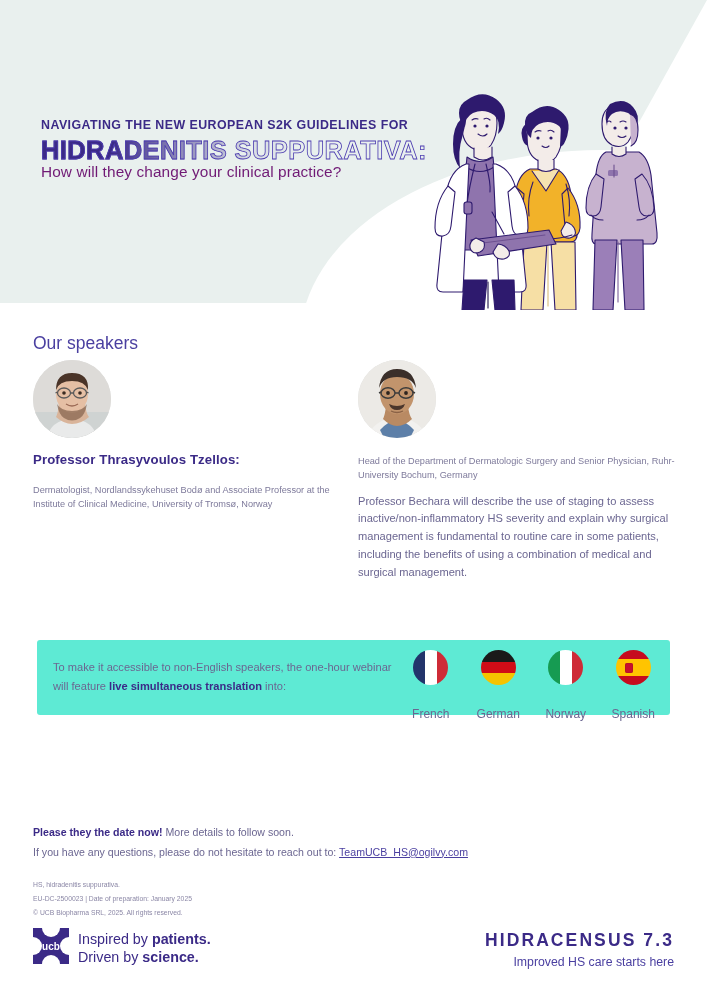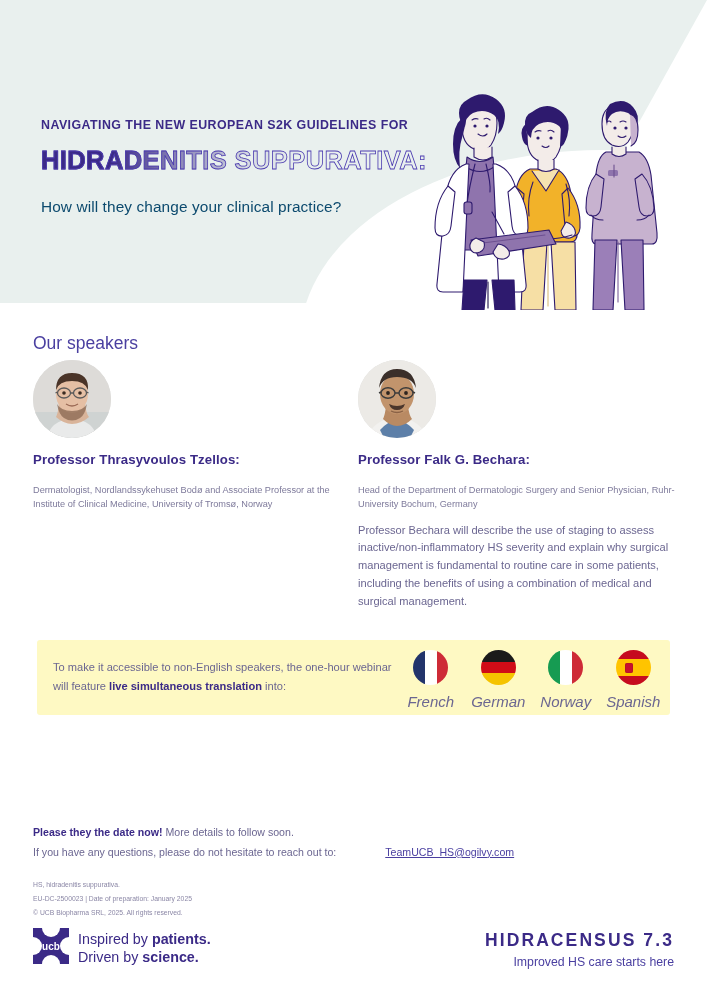--- a/index.html
+++ b/index.html
@@ -21,70 +21,70 @@
     background:#ffffff;
     clip-path:polygon(100% 0, 100% 100%, 18% 100%, 100% 0);}
   
   .hero-curve{position:absolute;left:300px;top:150px;width:520px;height:330px;
     background:#ffffff;border-radius:58% 0 0 0;}
   .hero-base{position:absolute;left:0;top:303px;width:707px;height:10px;background:#fff;}
 
   .headline{position:absolute;left:41px;top:118px;width:400px;z-index:6;}
   .kicker{font-size:12.4px;font-weight:bold;letter-spacing:0.45px;color:#3b2a87;line-height:1.25;}
   .bigword{
-    margin-top:13px;
+    margin-top:3px;
     font-size:25.5px;font-weight:bold;letter-spacing:0.4px;line-height:1.05;
     background:linear-gradient(95deg,#3b2a87 0%,#3b2a87 18%,rgba(59,42,135,0.55) 34%,rgba(59,42,135,0.10) 52%,rgba(59,42,135,0) 66%);
     -webkit-background-clip:text;background-clip:text;color:transparent;
     -webkit-text-stroke:0.8px #4b3bb0;
     white-space:nowrap;
   }
-  .subhead{margin-top:25px;font-size:15.4px;color:#0c4a6e;letter-spacing:0.1px;}
+  .subhead{margin-top:0;font-size:15.4px;color:#701a75;letter-spacing:0.1px;}
 
   
   .illo{position:absolute;left:420px;top:52px;width:270px;height:258px;z-index:5;}
 
   
   .speakers-title{position:absolute;left:33px;top:333px;font-size:17.5px;color:#4a3fa0;text-align:right;}
   .spk{position:absolute;top:360px;width:320px;}
   .spk.left{left:33px;}
   .spk.right{left:358px;}
   .avatar{width:78px;height:78px;border-radius:50%;overflow:hidden;position:relative;background:#dcdcda;}
   .avatar svg{display:block;}
   .spk-name{margin-top:14px;font-size:13.2px;font-weight:bold;color:#3b2a87;letter-spacing:0.1px;}
   .spk-role{margin-top:16px;font-size:9.2px;color:#7e7a9b;line-height:1.55;}
   .spk-desc{margin-top:10px;font-size:11.1px;color:#6b6691;line-height:1.62;}
 
   
-  .trans{position:absolute;left:37px;top:640px;width:633px;height:75px;background:#fef9c3;border-radius:3px;}
+  .trans{position:absolute;left:37px;top:640px;width:633px;height:75px;background:#5eead4;border-radius:3px;}
   .trans-text{position:absolute;left:16px;top:18px;width:345px;font-size:11.1px;color:#6b6691;line-height:1.72;}
   .trans-text b{color:#3b2a87;font-weight:bold;}
   .flags{position:absolute;left:360px;top:10px;width:270px;display:flex;justify-content:space-around;}
   .flag-item{width:56px;text-align:center;}
   .flag{width:35px;height:35px;border-radius:50%;overflow:hidden;margin:0 auto;position:relative;}
-  .flag-label{margin-top:8px;font-size:15px;color:#6b6691;font-style:italic;}
+  .flag-label{margin-top:22px;font-size:12px;color:#6b6691;}
   .fr{display:flex;}
   .fr i{display:block;height:100%;flex:1;}
   .de i,.it i{display:block;}
   .de{display:flex;flex-direction:column;}
   .de i{height:33.34%;}
   .it{display:flex;}
   .it i{flex:1;}
   .es{display:flex;flex-direction:column;position:relative;}
   .es i{display:block;}
   .es .e1{height:25%;background:#c60b1e;}
   .es .e2{height:50%;background:#ffc400;}
   .es .e3{height:25%;background:#c60b1e;}
   .es-crest{position:absolute;left:9px;top:13px;width:8px;height:10px;border-radius:2px;background:#c8102e;
     box-shadow:0 0 0 1px rgba(170,20,40,.6) inset;}
 
   
   .save{position:absolute;left:33px;top:823px;font-size:10.6px;color:#6b6691;line-height:1.85;}
   .save b{color:#3b2a87;font-weight:bold;}
-  .save a{color:#4a3fa0;text-decoration:underline;margin-left:46px;}
+  .save a{color:#4a3fa0;text-decoration:underline;}
   .legal{position:absolute;left:33px;top:878px;font-size:6.8px;color:#8b87a6;line-height:2.05;}
 
   .ucb{position:absolute;left:33px;top:928px;display:flex;align-items:center;gap:9px;}
   .ucb-tag{font-size:14.3px;color:#3b2a87;line-height:1.28;}
   .ucb-tag b{font-weight:bold;}
 
   .brand{position:absolute;right:33px;top:930px;text-align:right;}
   .brand-name{font-size:17.5px;font-weight:bold;letter-spacing:2.1px;color:#3b2a87;}
   .brand-sub{margin-top:4px;font-size:12.3px;color:#4a3fa0;}
 </style>
@@ -250,21 +250,20 @@
           <path d="M37 33 l4 0"></path>
             <path d="M23 32 l-2 1"></path>
             <path d="M55 32 l2 1"></path>
         </g>
         <circle cx="30" cy="33" r="1.9" fill="#2d241f"></circle>
         <circle cx="48" cy="33" r="1.9" fill="#2d241f"></circle>
         <path d="M31 44 q8 4 16 0 q-2 6 -8 6 q-6 0 -8 -6z" fill="#4a362c"></path>
         <path d="M33 51 q6 3 12 0" stroke="#8a6246" stroke-width="1.3" fill="none"></path>
       </svg>
     </div>
-    <div class="spk-name">Professor Falk G. Bechara:</div>
     <div class="spk-role">Head of the Department of Dermatologic Surgery and Senior Physician, Ruhr-University Bochum, Germany</div>
     <div class="spk-desc">Professor Bechara will describe the use of staging to assess inactive/non-inflammatory HS severity and explain why surgical management is fundamental to routine care in some patients, including the benefits of using a combination of medical and surgical management.</div>
   </div>
 
   <div class="trans">
     <div class="trans-text">
       <span>To make it accessible to non-English speakers, the one-hour webinar will feature </span><b>live simultaneous translation</b><span> into:</span>
     </div>
     <div class="flags">
 

